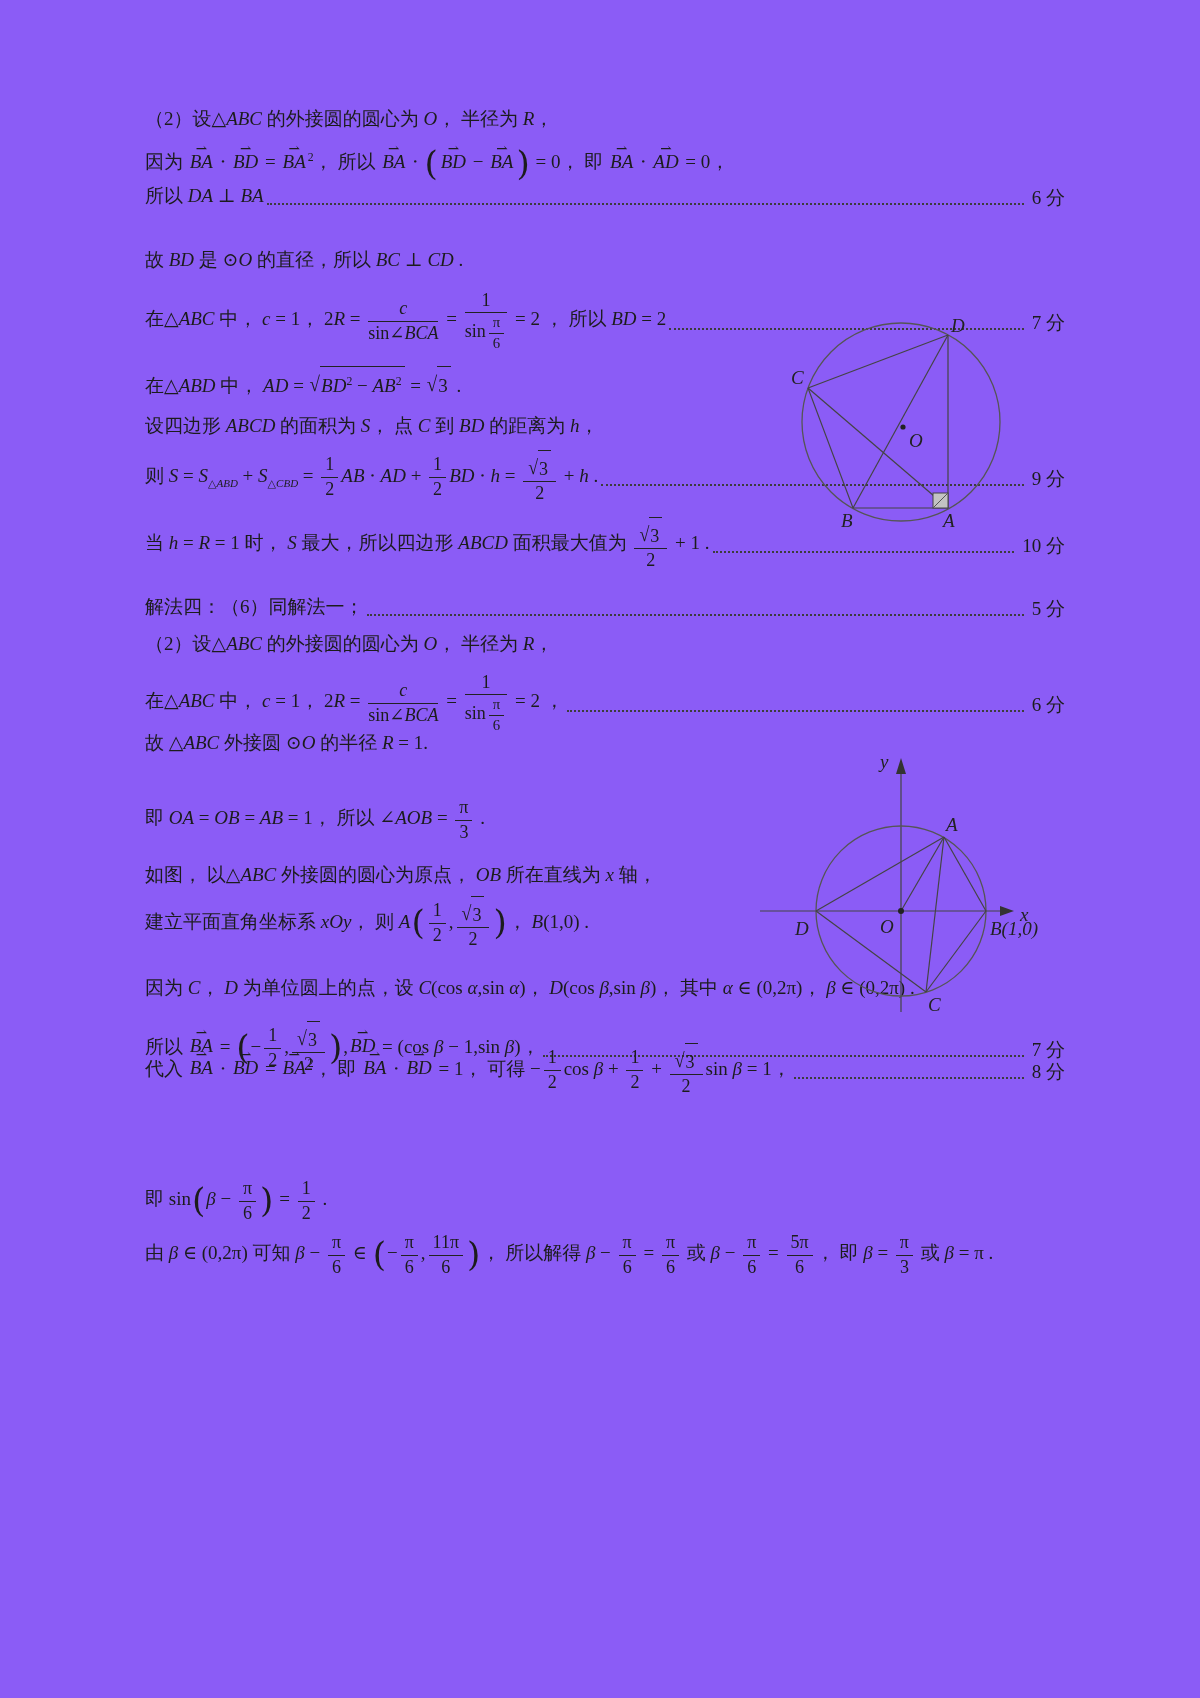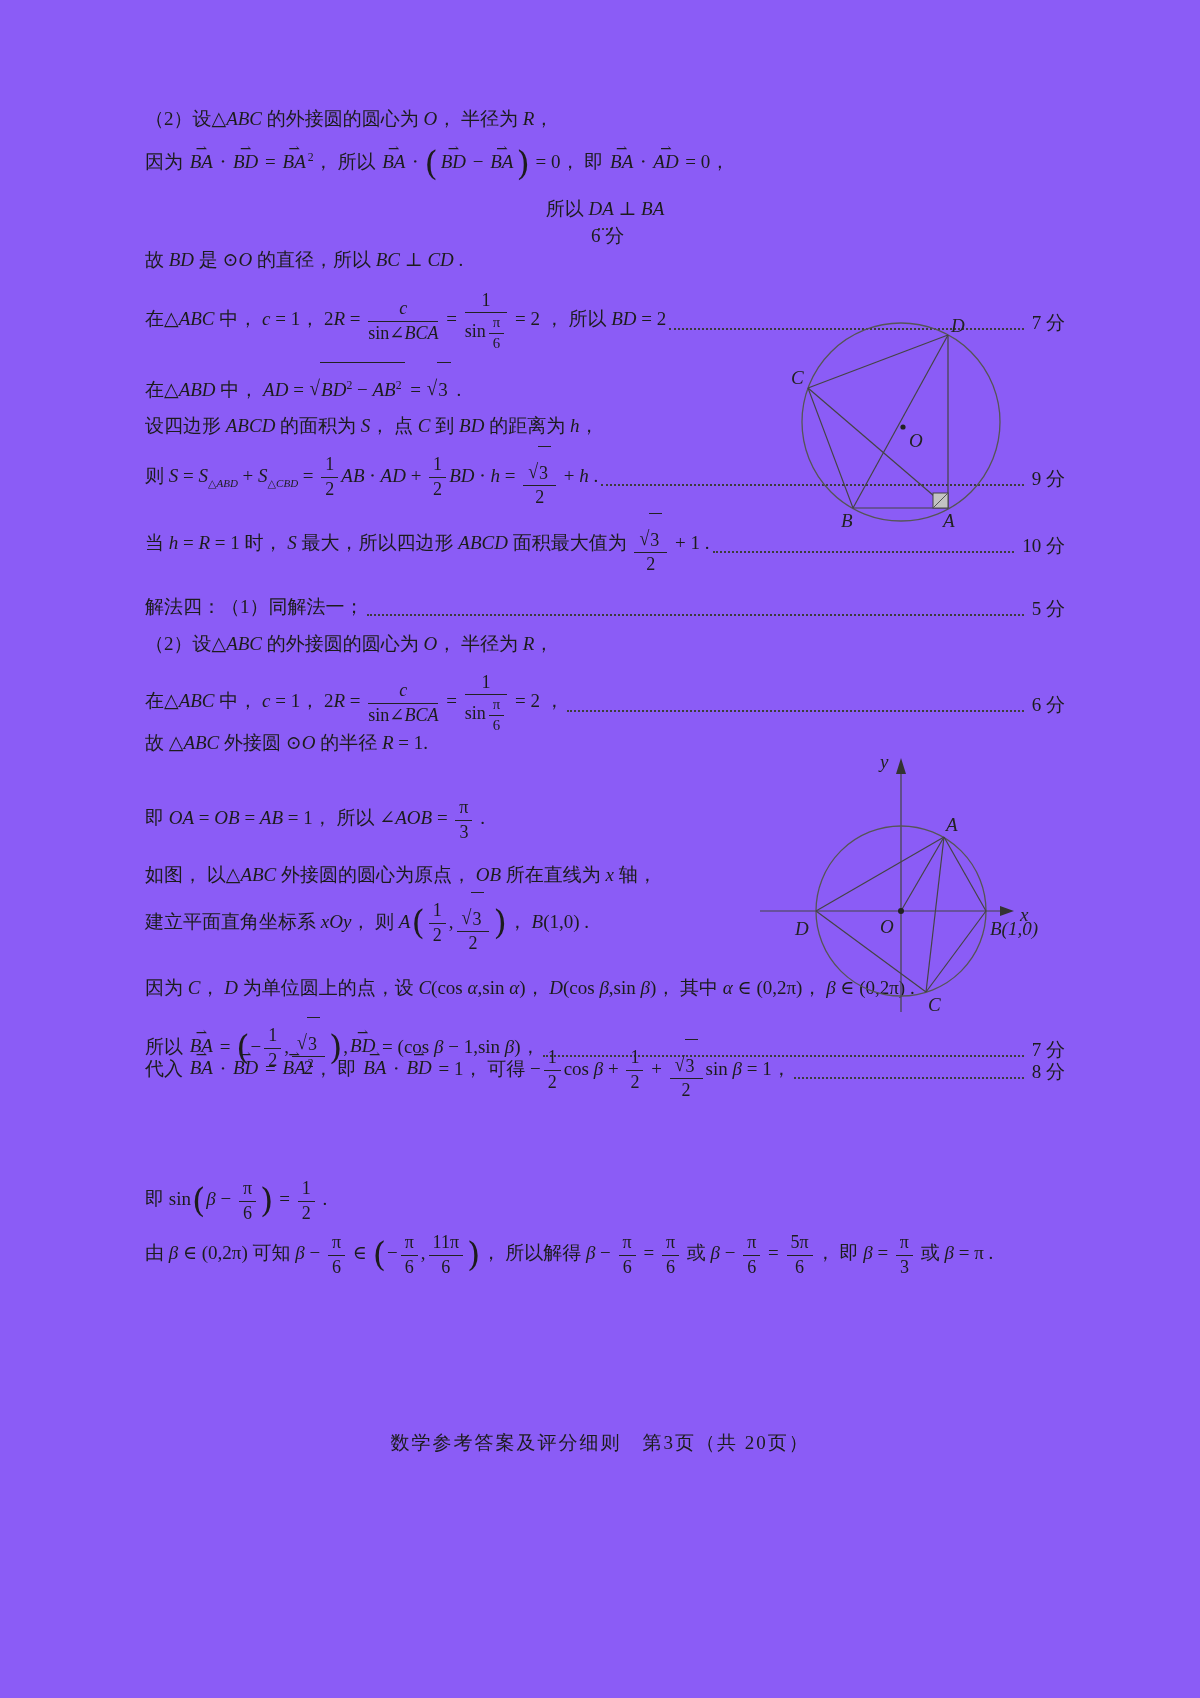--- a/index.html
+++ b/index.html
@@ -23,21 +23,21 @@
   .vec{position:relative;display:inline-block;font-style:italic;margin:0 2px;}
   .varrow{position:absolute;left:0;right:0;top:-0.78em;text-align:center;
           font-style:normal;font-size:0.72em;}
   .frac{display:inline-block;vertical-align:middle;text-align:center;
         margin:0 3px;font-size:0.95em;line-height:1.18;}
   .frac .num{display:block;border-bottom:1.4px solid #222;padding:0 4px 1px;}
   .frac .den{display:block;padding-top:1px;}
   .frac .frac{font-size:0.82em;}
   .sqrt{display:inline-block;white-space:nowrap;margin:0 1px;}
   .rad{display:inline-block;transform:scaleY(1.12);transform-origin:bottom;}
-  .radicand{display:inline-block;border-top:1.4px solid #222;padding:16px 3px 0 1px;}
+  .radicand{display:inline-block;border-top:1.4px solid #222;padding:8px 3px 0 1px;}
   .bp{font-size:1.8em;font-weight:400;vertical-align:middle;line-height:0.85;
       margin:0 1px;font-family:"DejaVu Serif",serif;}
   .leader{flex:1 1 auto;min-width:14px;height:1px;
           border-bottom:2px dotted #3c3c3c;transform:translateY(7px);margin:0 3px;}
   .score{padding-left:5px;transform:translateY(2px);}
   
   .diagram{position:absolute;}
   .diagram svg text{font-family:"Liberation Serif",serif;font-style:italic;
                     font-size:19px;fill:#222;}
   
@@ -51,21 +51,21 @@
 
 <div id="page">
 
   <div id="lines">
       <div class="line" style="top: 104px; height: 30px;">
         <span class="mathrun"><span class="tx">（2）设△</span><span class="mi">ABC</span><span class="tx"> 的外接圆的圆心为 </span><span class="mi">O</span><span class="tx">， 半径为 </span><span class="mi">R</span><span class="tx">，</span></span>
       </div>
       <div class="line" style="top: 146px; height: 36px;">
         <span class="mathrun"><span class="tx">因为 </span><span class="vec"><span class="varrow">⇀</span>BA</span><span class="tx"> ⋅ </span><span class="vec"><span class="varrow">⇀</span>BD</span><span class="tx"> = </span><span class="vec"><span class="varrow">⇀</span>BA</span><span class="sup">2</span><span class="tx">， 所以 </span><span class="vec"><span class="varrow">⇀</span>BA</span><span class="tx"> ⋅ </span><span class="bp">(</span><span class="vec"><span class="varrow">⇀</span>BD</span><span class="tx"> − </span><span class="vec"><span class="varrow">⇀</span>BA</span><span class="bp">)</span><span class="tx"> = 0， 即 </span><span class="vec"><span class="varrow">⇀</span>BA</span><span class="tx"> ⋅ </span><span class="vec"><span class="varrow">⇀</span>AD</span><span class="tx"> = 0，</span></span>
       </div>
-      <div class="line" style="top: 198px; height: 28px; flex-direction: column;">
+      <div class="line" style="top: 182px; height: 28px;">
         <span class="mathrun"><span class="tx">所以 </span><span class="mi">DA</span><span class="tx"> ⊥ </span><span class="mi">BA</span></span>
         <span class="leader"></span>
         <span class="score">6 分</span>
       </div>
       <div class="line" style="top: 246px; height: 28px;">
         <span class="mathrun"><span class="tx">故 </span><span class="mi">BD</span><span class="tx"> 是 ⊙</span><span class="mi">O</span><span class="tx"> 的直径，所以 </span><span class="mi">BC</span><span class="tx"> ⊥ </span><span class="mi">CD</span><span class="tx"> .</span></span>
       </div>
       <div class="line" style="top: 281px; height: 80px;">
         <span class="mathrun"><span class="tx">在△</span><span class="mi">ABC</span><span class="tx"> 中， </span><span class="mi">c</span><span class="tx"> = 1， 2</span><span class="mi">R</span><span class="tx"> = </span><span class="frac"><span class="num"><span class="mi">c</span></span><span class="den"><span class="tx">sin∠</span><span class="mi">BCA</span></span></span><span class="tx"> = </span><span class="frac"><span class="num"><span class="tx">1</span></span><span class="den"><span class="tx">sin</span><span class="frac"><span class="num"><span class="tx">π</span></span><span class="den"><span class="tx">6</span></span></span></span></span><span class="tx"> = 2 ， 所以 </span><span class="mi">BD</span><span class="tx"> = 2</span></span>
         <span class="leader"></span>
@@ -81,21 +81,21 @@
         <span class="mathrun"><span class="tx">则 </span><span class="mi">S</span><span class="tx"> = </span><span class="mi">S</span><span class="sub">△ABD</span><span class="tx"> + </span><span class="mi">S</span><span class="sub">△CBD</span><span class="tx"> = </span><span class="frac"><span class="num"><span class="tx">1</span></span><span class="den"><span class="tx">2</span></span></span><span class="mi">AB</span><span class="tx"> ⋅ </span><span class="mi">AD</span><span class="tx"> + </span><span class="frac"><span class="num"><span class="tx">1</span></span><span class="den"><span class="tx">2</span></span></span><span class="mi">BD</span><span class="tx"> ⋅ </span><span class="mi">h</span><span class="tx"> = </span><span class="frac"><span class="num"><span class="sqrt"><span class="rad">√</span><span class="radicand"><span class="tx">3</span></span></span></span><span class="den"><span class="tx">2</span></span></span><span class="tx"> + </span><span class="mi">h</span><span class="tx"> .</span></span>
         <span class="leader"></span>
         <span class="score">9 分</span>
       </div>
       <div class="line" style="top: 512px; height: 64px; justify-content: flex-end;">
         <span class="mathrun"><span class="tx">当 </span><span class="mi">h</span><span class="tx"> = </span><span class="mi">R</span><span class="tx"> = 1 时， </span><span class="mi">S</span><span class="tx"> 最大，所以四边形 </span><span class="mi">ABCD</span><span class="tx"> 面积最大值为 </span><span class="frac"><span class="num"><span class="sqrt"><span class="rad">√</span><span class="radicand"><span class="tx">3</span></span></span></span><span class="den"><span class="tx">2</span></span></span><span class="tx"> + 1 .</span></span>
         <span class="leader"></span>
         <span class="score">10 分</span>
       </div>
       <div class="line" style="top: 593px; height: 28px;">
-        <span class="mathrun"><span class="tx">解法四：（1）同解法一； </span></span>
+        <span class="mathrun"><span class="tx">解法四：（6）同解法一； </span></span>
         <span class="leader"></span>
         <span class="score">5 分</span>
       </div>
       <div class="line" style="top: 629px; height: 30px;">
         <span class="mathrun"><span class="tx">（2）设△</span><span class="mi">ABC</span><span class="tx"> 的外接圆的圆心为 </span><span class="mi">O</span><span class="tx">， 半径为 </span><span class="mi">R</span><span class="tx">，</span></span>
       </div>
       <div class="line" style="top: 663px; height: 80px;">
         <span class="mathrun"><span class="tx">在△</span><span class="mi">ABC</span><span class="tx"> 中， </span><span class="mi">c</span><span class="tx"> = 1， 2</span><span class="mi">R</span><span class="tx"> = </span><span class="frac"><span class="num"><span class="mi">c</span></span><span class="den"><span class="tx">sin∠</span><span class="mi">BCA</span></span></span><span class="tx"> = </span><span class="frac"><span class="num"><span class="tx">1</span></span><span class="den"><span class="tx">sin</span><span class="frac"><span class="num"><span class="tx">π</span></span><span class="den"><span class="tx">6</span></span></span></span></span><span class="tx"> = 2 ， </span></span>
         <span class="leader"></span>
         <span class="score">6 分</span>
@@ -174,14 +174,13 @@
       <text x="190" y="78">y</text>
       <text x="330" y="231">x</text>
       <text x="256" y="141">A</text>
       <text x="300" y="245">B(1,0)</text>
       <text x="238" y="321">C</text>
       <text x="105" y="245">D</text>
       <text x="190" y="243">O</text>
     </svg>
   </div>
 
-  <div id="footer">数学参考答案及评分细则　第3页（共 20页）</div>
 </div>
 
 </body></html>

